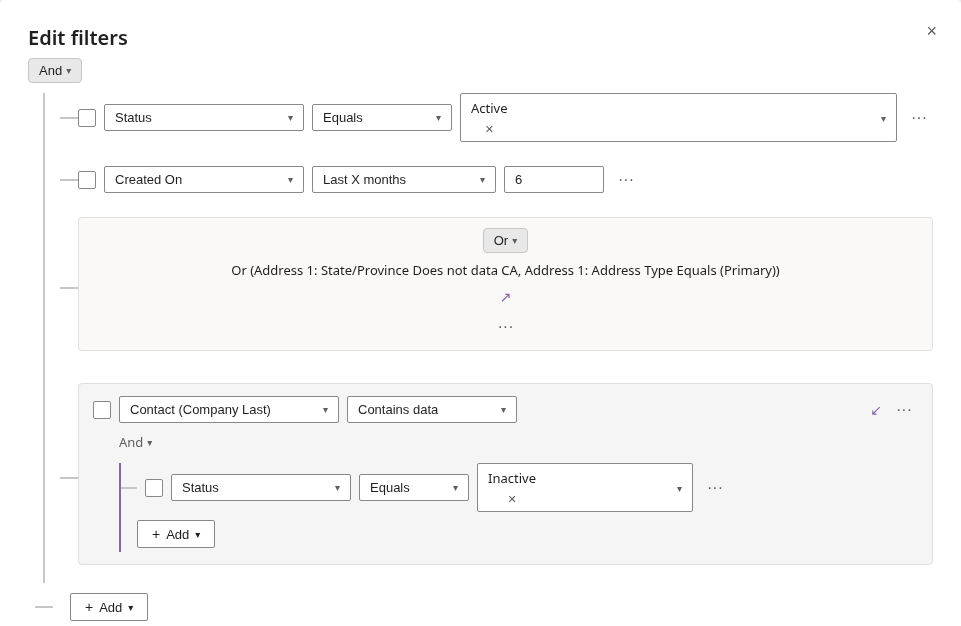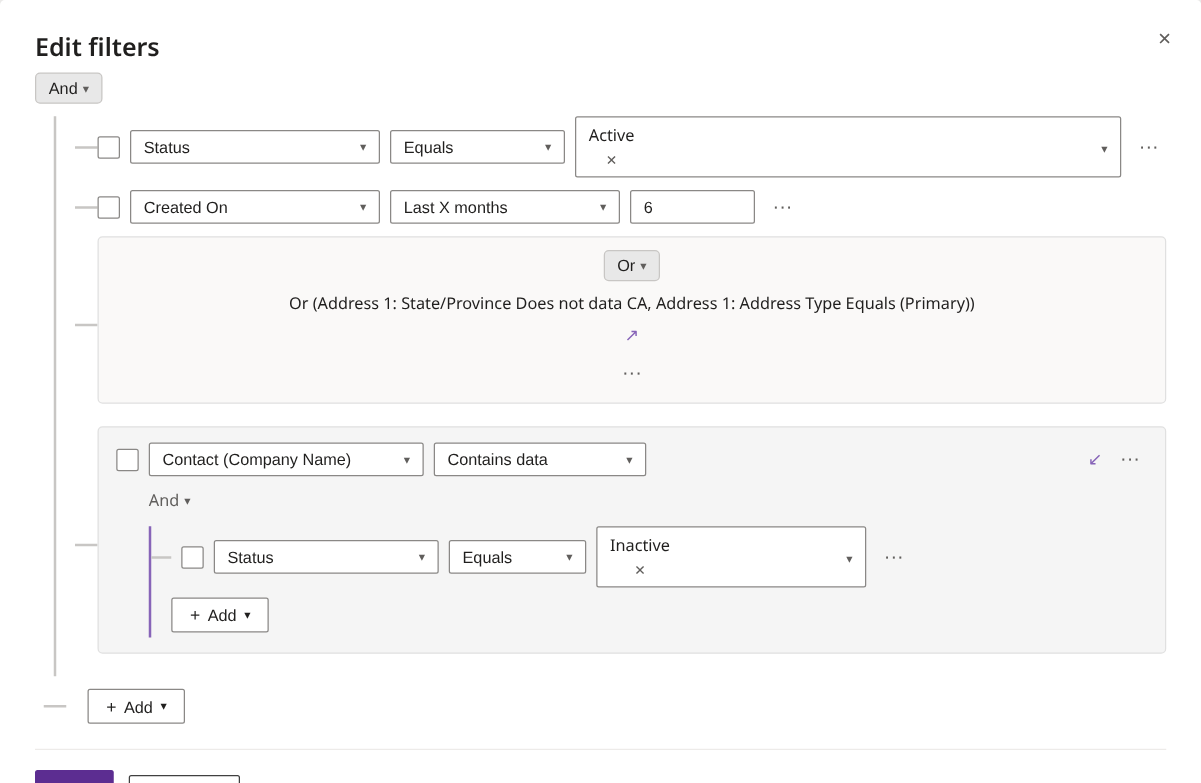--- a/index.html
+++ b/index.html
@@ -257,21 +257,21 @@
       <span class="chevron">▾</span>
     </button>
   </div>
 
   <div style="display: flex; flex-direction: row; align-items: stretch; margin-bottom: 4px;">
 
     <div style="display: flex; flex-direction: column; align-items: center; width: 32px; flex-shrink: 0;">
       <div style="width: 2px; background: #c8c6c4; flex: 1;"></div>
     </div>
 
-    <div style="flex: 1; display: flex; flex-direction: column; gap: 0;">
+    <div style="flex: 1; display: flex; flex-direction: column; gap: 14px;">
 
       <div class="row-with-connector" style="margin-bottom: 10px;">
         <div style="width: 18px; height: 2px; background: #c8c6c4; flex-shrink: 0; margin-right: 0;"></div>
         <div class="row-content">
           <div class="row-checkbox"></div>
           <button class="dropdown dropdown-field">
             <span>Status</span>
             <span class="chev">▾</span>
           </button>
           <button class="dropdown dropdown-operator">
@@ -321,21 +321,21 @@
         </div>
       </div>
 
       <div class="row-with-connector" style="margin-bottom: 10px;">
         <div style="width: 18px; height: 2px; background: #c8c6c4; flex-shrink: 0;"></div>
         <div class="nested-group" style="flex: 1;">
 
           <div class="nested-group-header">
             <div class="row-checkbox"></div>
             <button class="dropdown" style="width: 220px;">
-              <span>Contact (Company Name)</span>
+              <span>Contact (Company Last)</span>
               <span class="chev">▾</span>
             </button>
             <button class="dropdown" style="width: 170px;">
               <span>Contains data</span>
               <span class="chev">▾</span>
             </button>
             <span style="flex: 1;"></span>
             <span class="expand-icon" style="transform: rotate(0deg);">↙</span>
             <button class="ellipsis-btn">···</button>
           </div>

